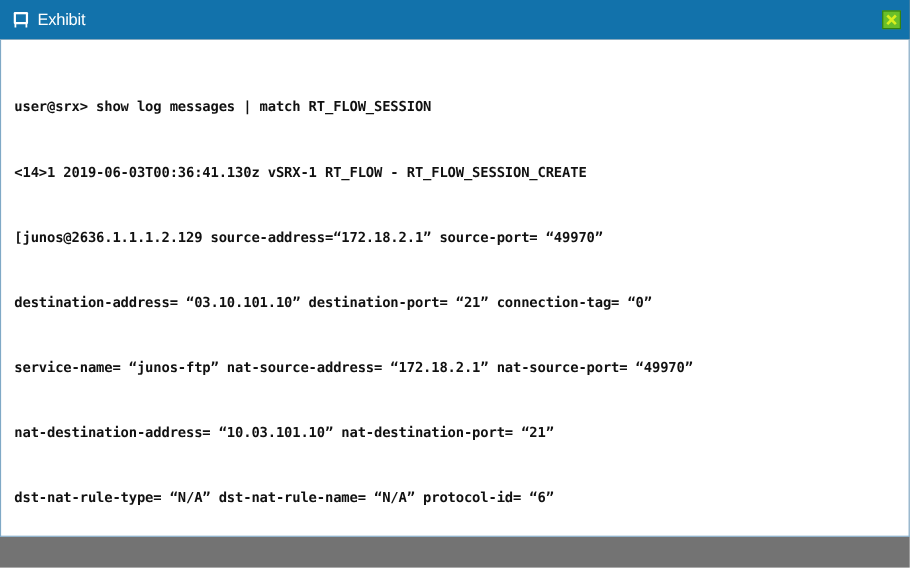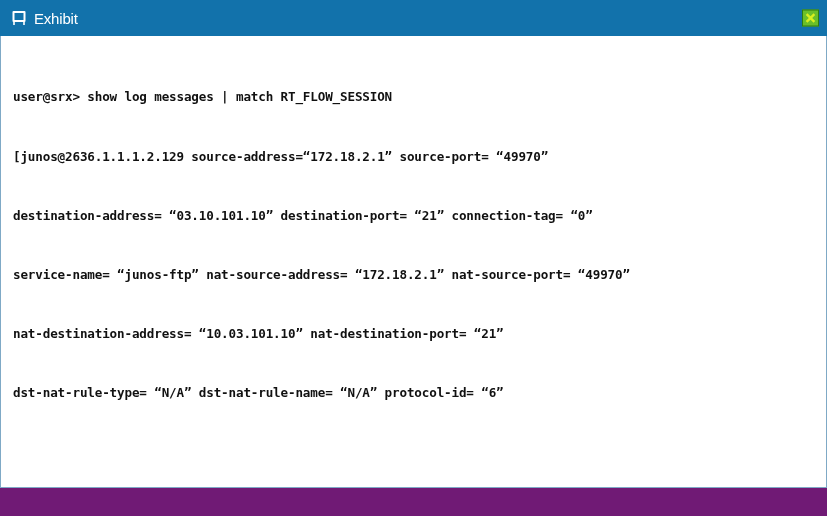--- a/index.html
+++ b/index.html
@@ -11,21 +11,21 @@
     width: 827px;
     height: 516px;
     font-family: "Liberation Sans", sans-serif;
     overflow: hidden;
   }
   .window {
     position: relative;
     width: 827px;
     height: 516px;
     box-sizing: border-box;
-    background: #701a75;
+    background: #737373;
   }
   .titlebar {
     position: relative;
     height: 36px;
     background: #1272ab;
     display: flex;
     align-items: center;
     padding: 0 6px 0 10px;
     box-sizing: border-box;
   }
@@ -110,20 +110,21 @@
         <svg width="13" height="13" viewBox="0 0 13 13" xmlns="http://www.w3.org/2000/svg" aria-hidden="true">
           <path d="M2.6 2.6 L10.4 10.4 M10.4 2.6 L2.6 10.4" stroke="#d8ef1f" stroke-width="2.4" stroke-linecap="butt"></path>
         </svg>
       </span>
     </div>
   </div>
 
   <div class="content">
     <div class="terminal">
       <div class="line">user@srx&gt; show log messages | match RT_FLOW_SESSION</div>
+      <div class="line">&lt;14&gt;1 2019-06-03T00:36:41.130z vSRX-1 RT_FLOW - RT_FLOW_SESSION_CREATE</div>
       <div class="line">[junos@2636.1.1.1.2.129 source-address=“172.18.2.1” source-port= “49970”</div>
       <div class="line">destination-address= “03.10.101.10” destination-port= “21” connection-tag= “0”</div>
       <div class="line">service-name= “junos-ftp” nat-source-address= “172.18.2.1” nat-source-port= “49970”</div>
       <div class="line">nat-destination-address= “10.03.101.10” nat-destination-port= “21”</div>
       <div class="line">dst-nat-rule-type= “N/A” dst-nat-rule-name= “N/A” protocol-id= “6”</div>
       
       
       
       
       

